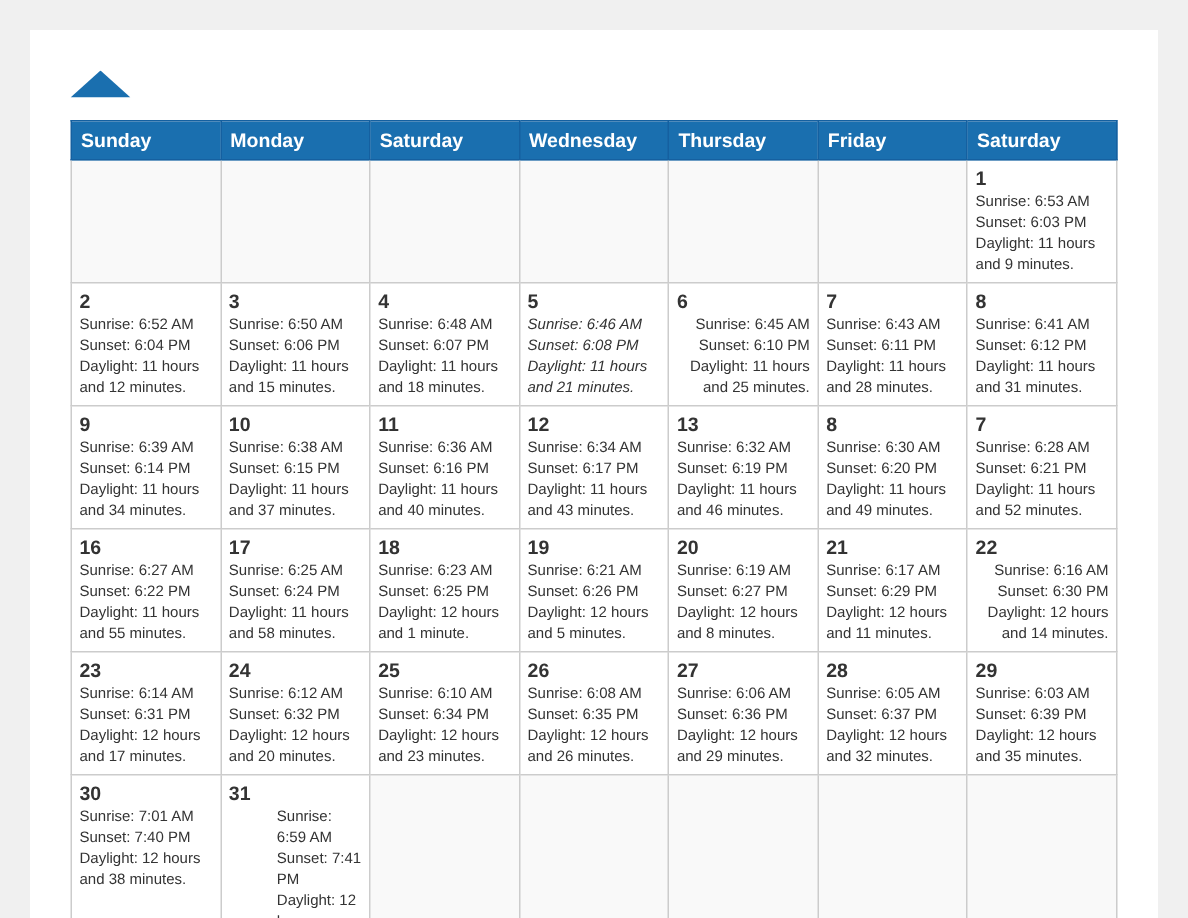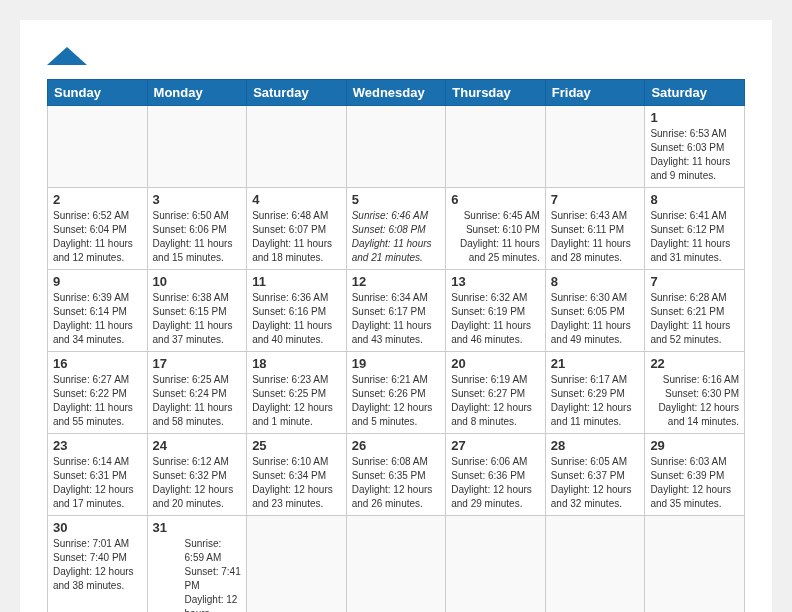--- a/index.html
+++ b/index.html
@@ -222,21 +222,21 @@
           <td>
             <span class="day-number">13</span>
             <div class="day-info" style="white-space: pre-line;">Sunrise: 6:32 AM
 Sunset: 6:19 PM
 Daylight: 11 hours
 and 46 minutes.</div>
           </td>
           <td>
             <span class="day-number">8</span>
             <div class="day-info" style="white-space: pre-line;">Sunrise: 6:30 AM
-Sunset: 6:05 PM
+Sunset: 6:20 PM
 Daylight: 11 hours
 and 49 minutes.</div>
           </td>
           <td>
             <span class="day-number">7</span>
             <div class="day-info" style="white-space: pre-line;">Sunrise: 6:28 AM
 Sunset: 6:21 PM
 Daylight: 11 hours
 and 52 minutes.</div>
           </td>

